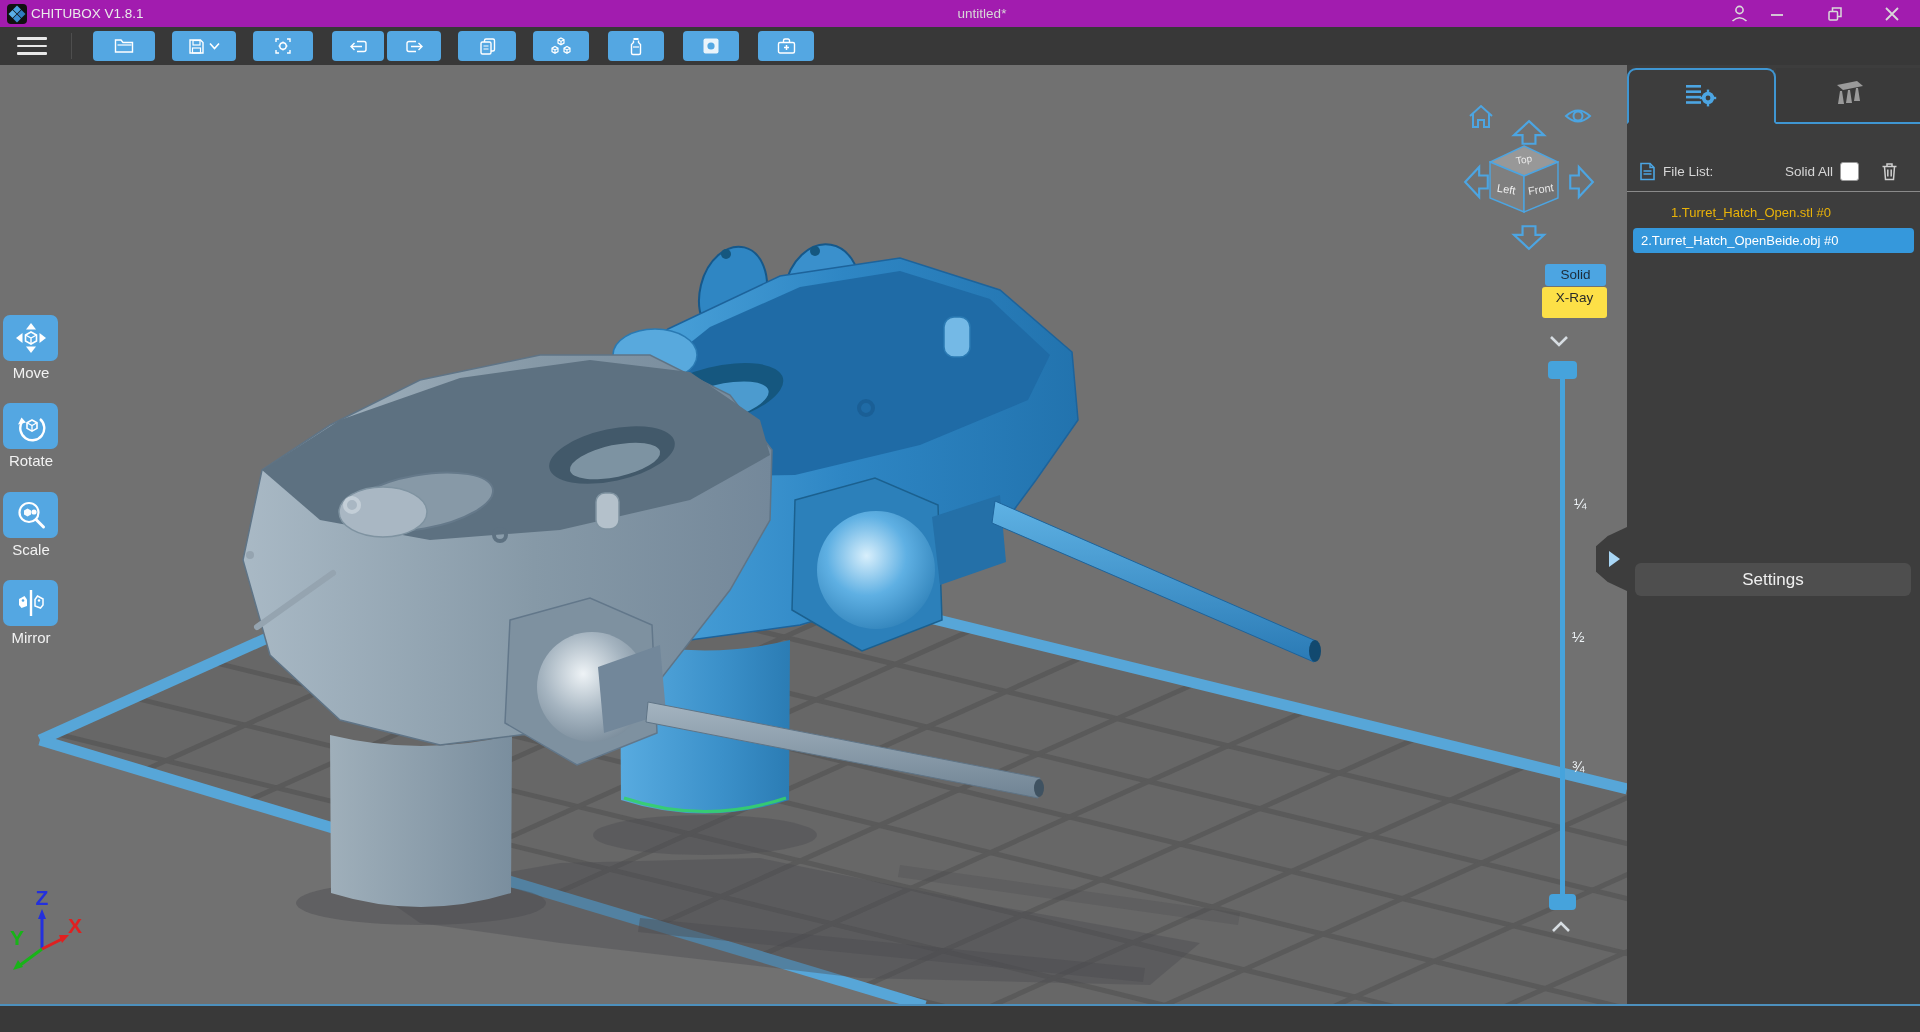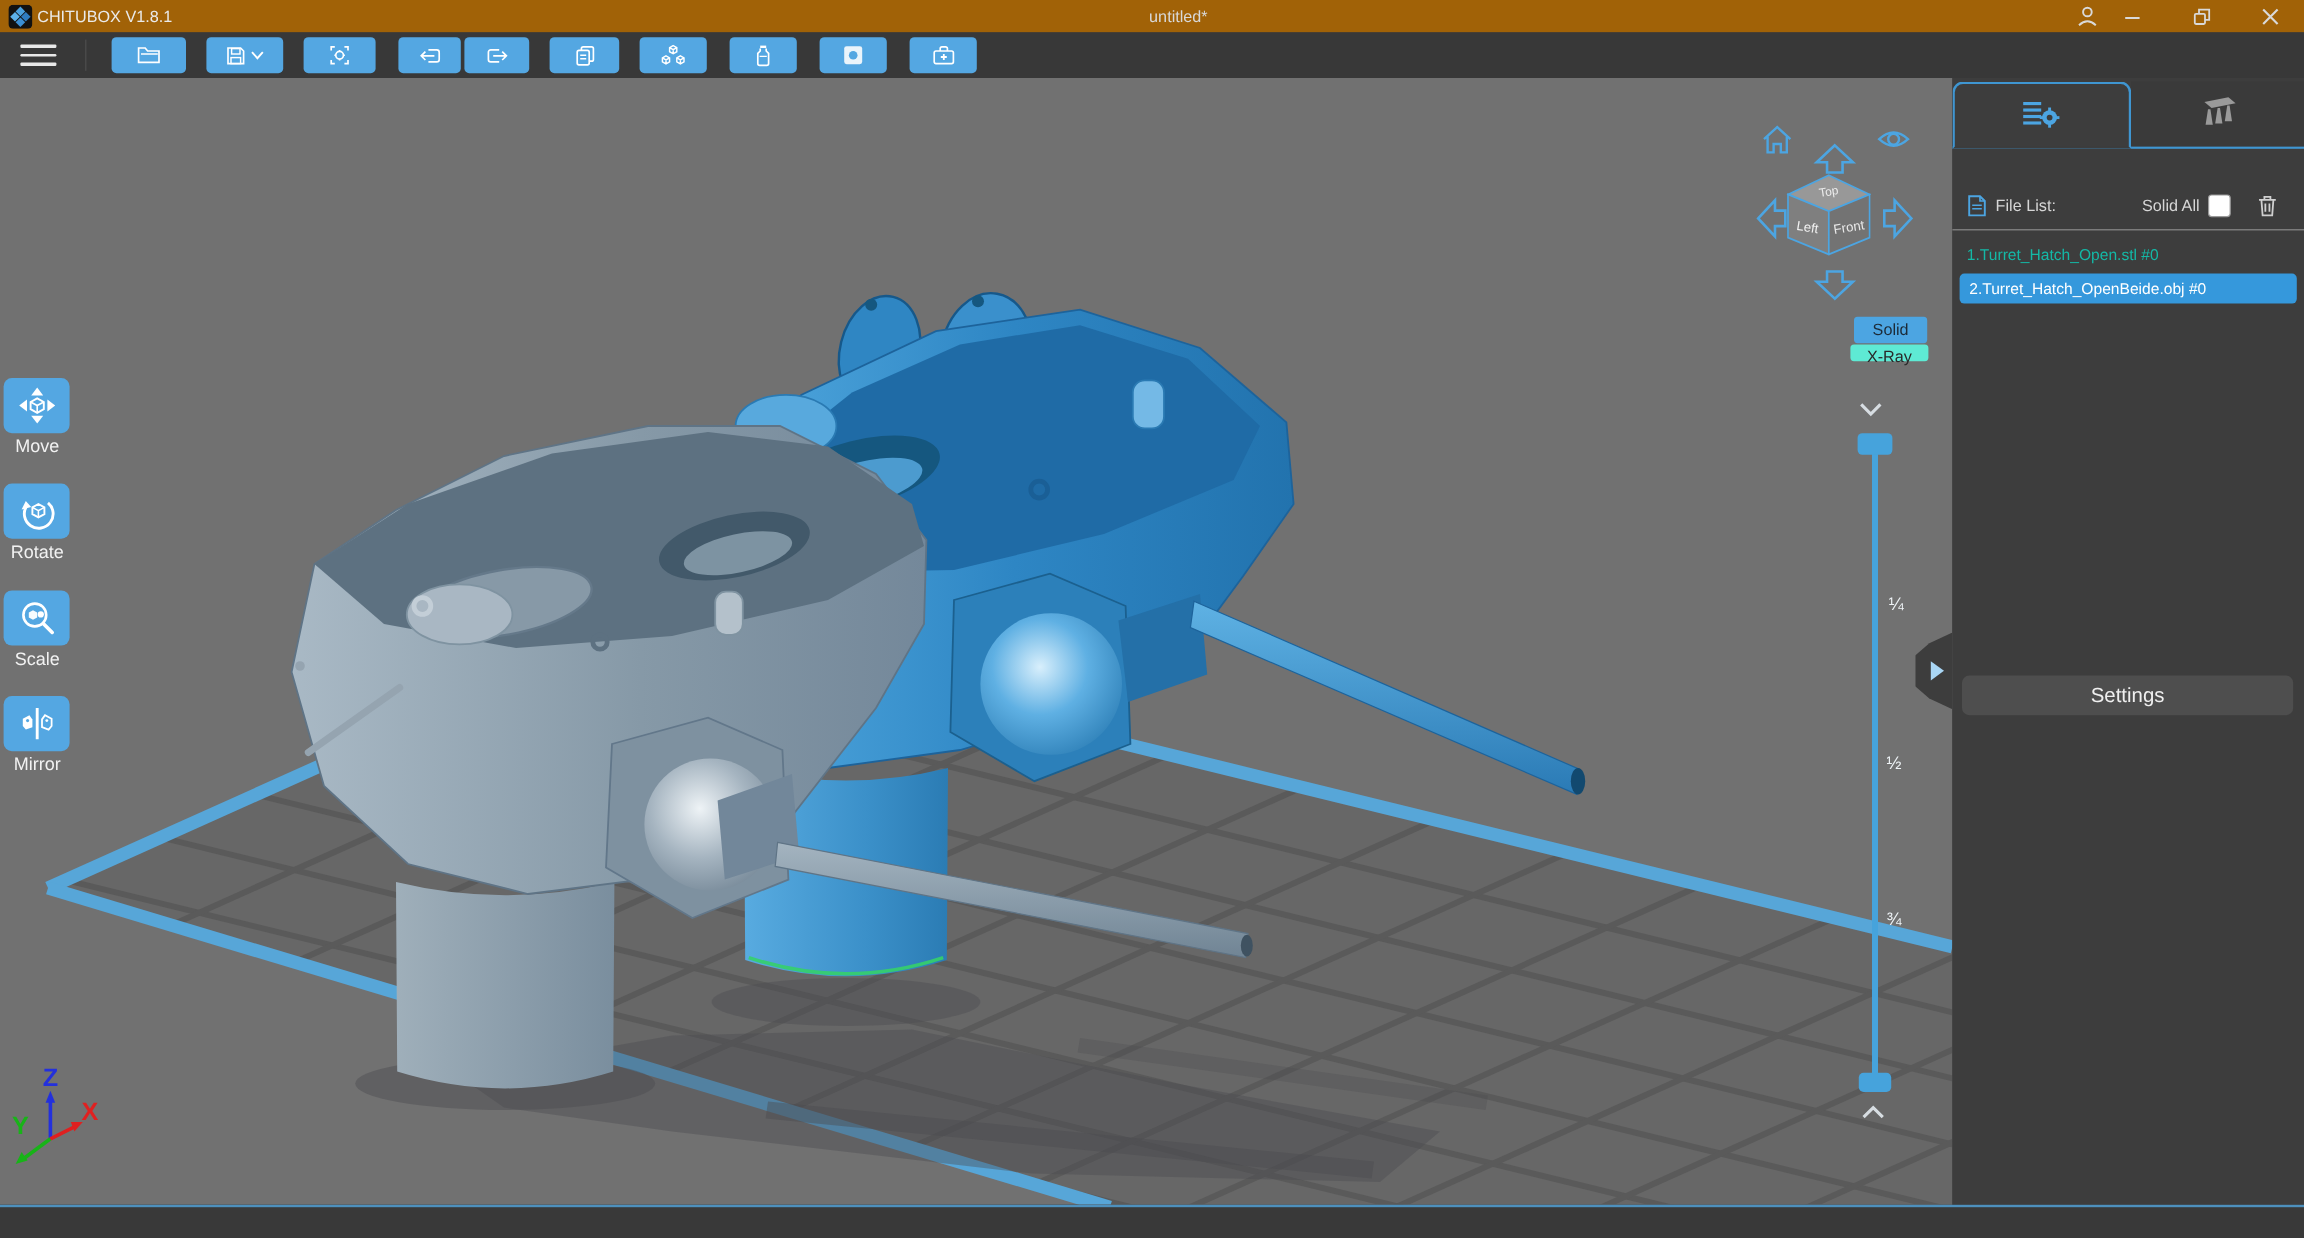--- a/index.html
+++ b/index.html
@@ -1,21 +1,21 @@
 <!DOCTYPE html>
 <html><head>
 <meta charset="utf-8">
 <style>
   * { margin:0; padding:0; box-sizing:border-box; }
   html,body { width:1920px; height:1032px; overflow:hidden; background:#3d3d3d;
     font-family:"Liberation Sans", sans-serif; }
   .abs { position:absolute; }
 
   
-  .titlebar { position:absolute; left:0; top:0; width:1920px; height:27px; background:#a16207; }
+  .titlebar { position:absolute; left:0; top:0; width:1920px; height:27px; background:#a21caf; }
   .app-title { position:absolute; left:31px; top:0; line-height:27px; font-size:13.5px; color:#eaeaea; }
   .doc-title { position:absolute; left:0; right:0; top:0; text-align:center; line-height:27px; font-size:13.5px; color:#d8d8d8;padding-left:44px; }
   .winbtn { position:absolute; top:2px; width:24px; height:23px; display:flex; align-items:center; justify-content:center; cursor:default; }
 
   
   .toolbar { position:absolute; left:0; top:27px; width:1920px; height:38px; background:#383838; }
   .tbtn { position:absolute; top:4px; height:30px; background:#54a7e2; border-radius:4px;
     display:flex; align-items:center; justify-content:center; }
   .tb-sep { position:absolute; left:71px; top:6px; width:1px; height:26px; background:#4e4e4e; }
   .hamburger { position:absolute; left:17px; top:6px; width:30px; height:26px; display:flex;
@@ -25,21 +25,21 @@
   
   .viewport { position:absolute; left:0; top:65px; width:1627px; height:939px; background:#717171; overflow:hidden; }
 
   .tool { position:absolute; width:56px; text-align:center; }
   .tool .btn { width:55px; height:46px; background:#54a7e2; border-radius:7px;
     display:flex; align-items:center; justify-content:center; }
   .tool .lbl { margin-top:3px; font-size:15px; color:#f2f2f2; }
 
   .mode-btn { position:absolute; font-size:13.5px; text-align:center; border-radius:3px; line-height:22px; color:#1c2b38; }
   .solid { left:1545px; top:199px; width:61px; height:22px; background:#4ca5e2; }
-  .xray  { left:1542px; top:222px; width:65px; height:14px; background:#5eead4; color:#2a2a2a; }
+  .xray  { left:1542px; top:222px; width:65px; height:31px; background:#fde047; color:#2a2a2a; }
 
   .slider-track { position:absolute; left:1560px; top:303px; width:5px; height:528px; background:#46a3dc; border-radius:2px; }
   .slider-handle { position:absolute; background:#46a3dc; border-radius:4px; }
   .slider-label { position:absolute; color:#eef3f6; font-size:15px; }
 
   .collapse-tab { position:absolute; left:1596px; top:462px; width:31px; height:64px; background:#3d3d3d;
     clip-path:polygon(100% 0,100% 100%,38% 86%,0 70%,0 30%,38% 14%);
     display:flex; align-items:center; justify-content:center; }
   .collapse-tab b { width:0; height:0; border-left:11px solid #a9d6f5; border-top:8px solid transparent; border-bottom:8px solid transparent; margin-left:6px; }
 
@@ -49,21 +49,21 @@
   .tab { flex:1; display:flex; align-items:center; justify-content:center; }
   .tab.active { border:2px solid #3f96d2; border-bottom:2px solid #3d3d3d; margin-bottom:-2px;
     border-radius:9px 9px 0 0; background:#3d3d3d; }
   .tab.inactive { background:#3a3a3a; }
 
   .filelist-header { display:flex; align-items:center; gap:7px; margin:38px 12px 10px 12px; }
   .fl-label { font-size:13.5px; color:#d6d6d6; }
   .fl-spacer { flex:1; }
   .checkbox { width:19px; height:19px; background:#ffffff; border:1px solid #9a9a9a; border-radius:3px; }
   .divider { border-top:1px solid #8a8a8a; }
-  .file-item { font-size:13px; color:#14b8a6; padding:5px 12px; height:25px; line-height:16px; }
+  .file-item { font-size:13px; color:#eab308; padding:5px 12px; height:25px; line-height:16px;margin-left:32px; }
   .file-item.selected { background:#3598dc; border-radius:4px; margin:3px 6px 0 6px; padding:5px 8px; color:#ffffff; }
 
   .settings-btn { position:absolute; left:8px; right:9px; top:498px; height:33px; background:#4e4e4e;
     border-radius:6px; color:#efefef; font-size:17px; display:flex; align-items:center; justify-content:center; }
   .slice-row { position:absolute; left:8px; right:9px; top:568px; height:80px; display:flex; gap:6px; }
   .slice-arrow { width:33px; background:#ffffff; border-radius:4px; display:flex; align-items:center; justify-content:center; }
   .slice-arrow b { width:0; height:0; border-bottom:9px solid #5f5f5f; border-left:7px solid transparent; border-right:7px solid transparent; }
   .slice-btn { flex:1; background:#42a5e0; border-radius:4px; color:#ffffff; font-size:21px;
     display:flex; align-items:center; justify-content:center; }
 

